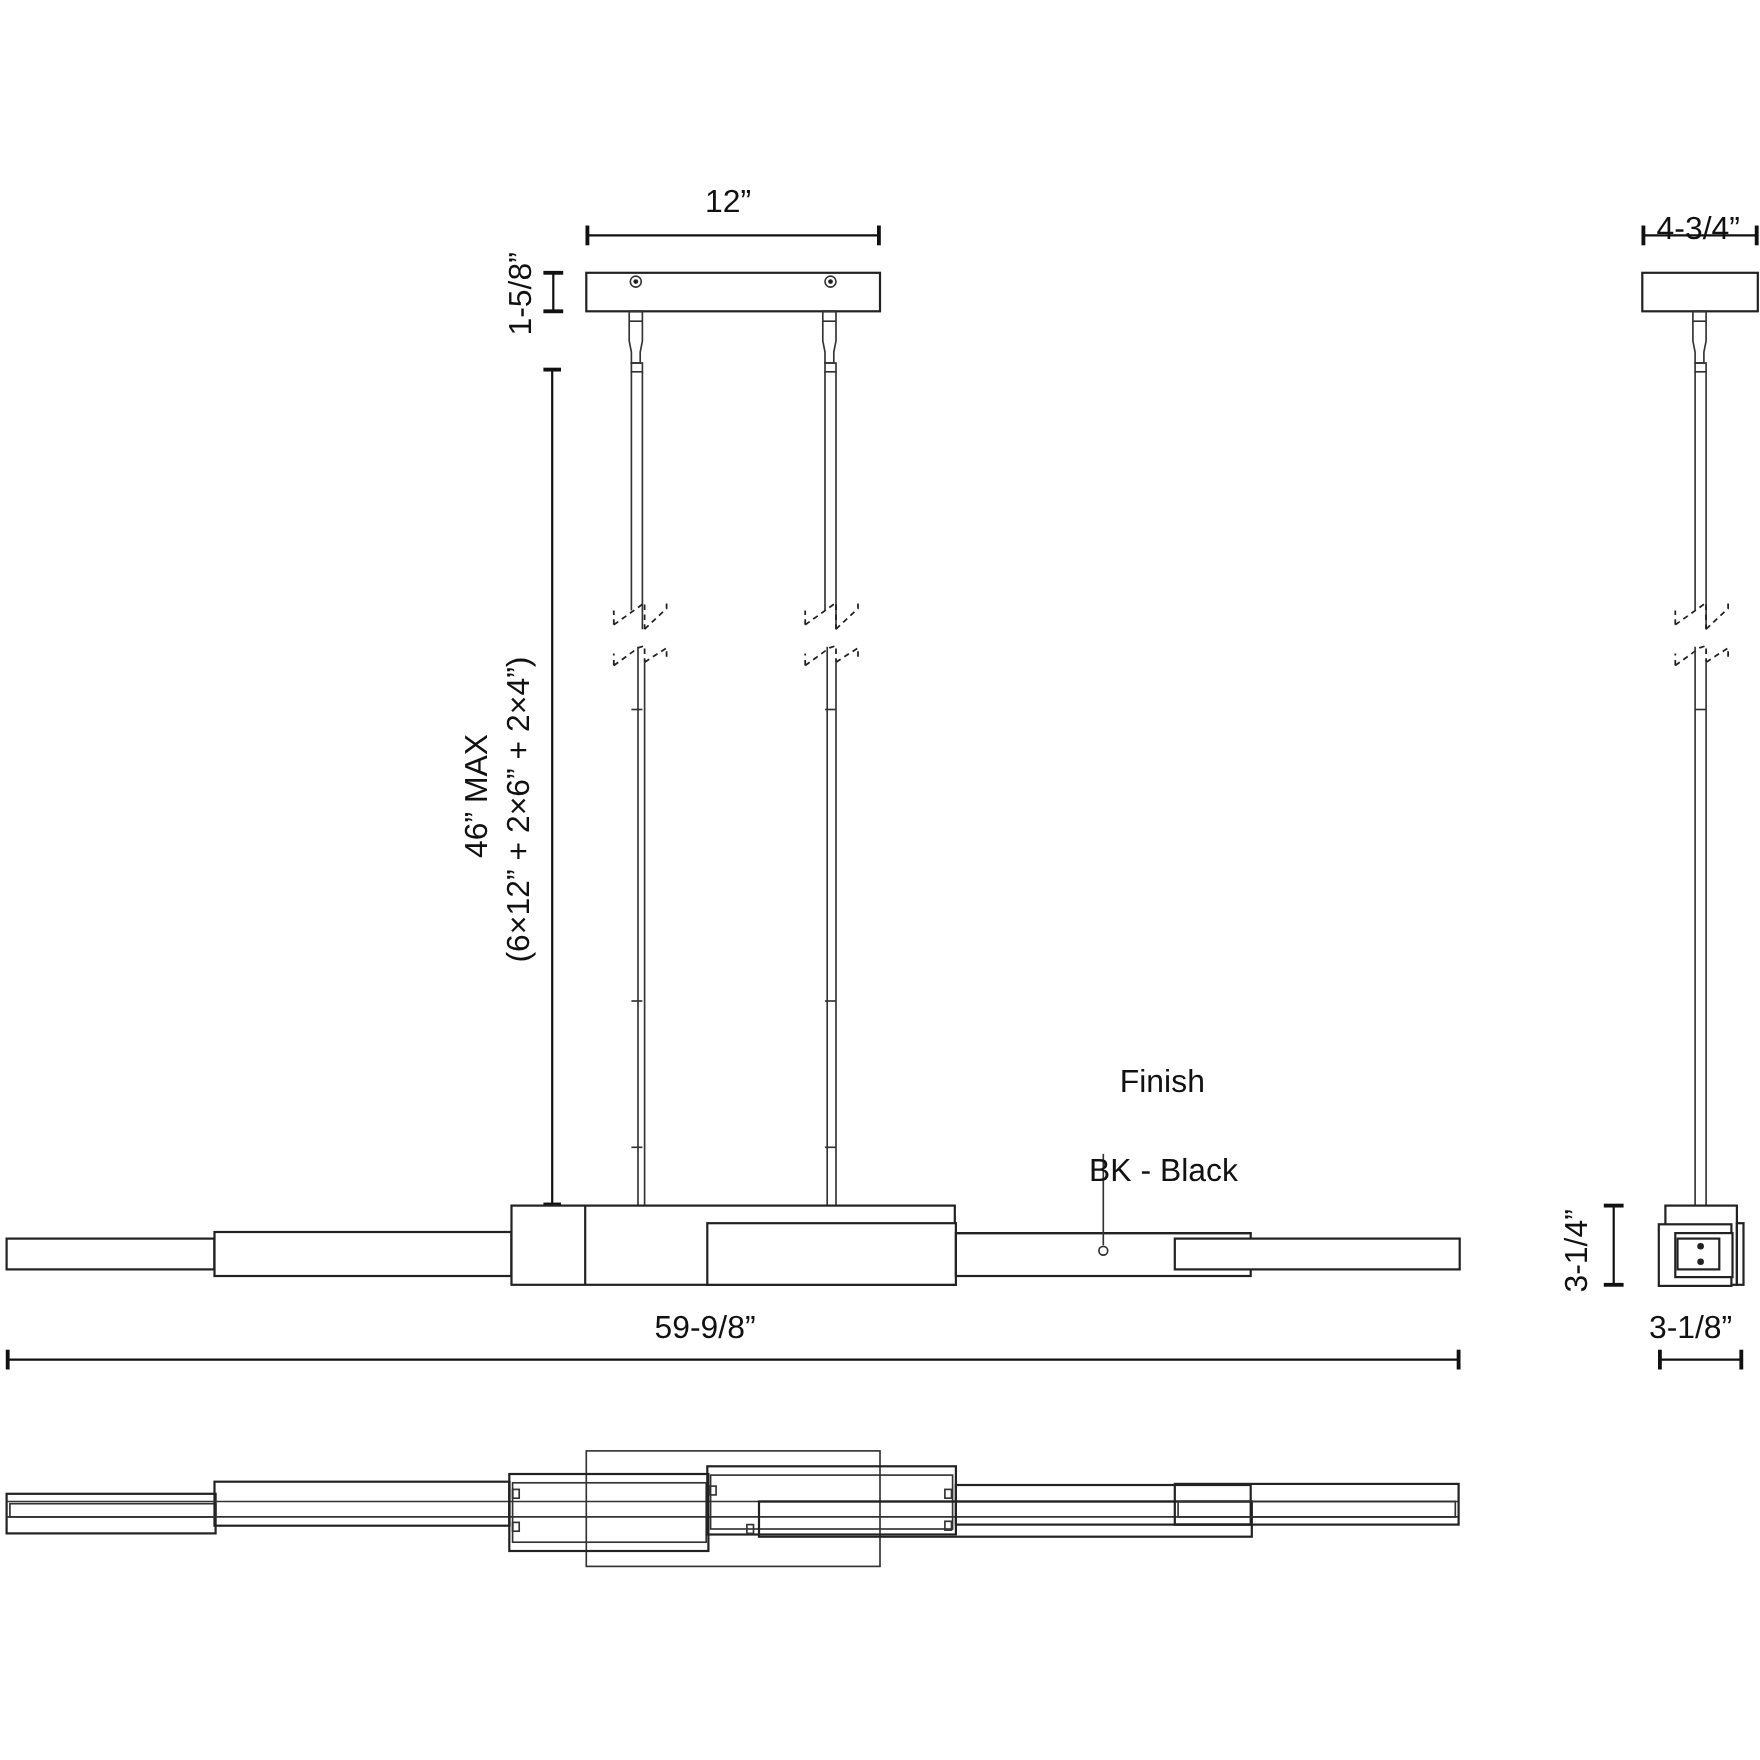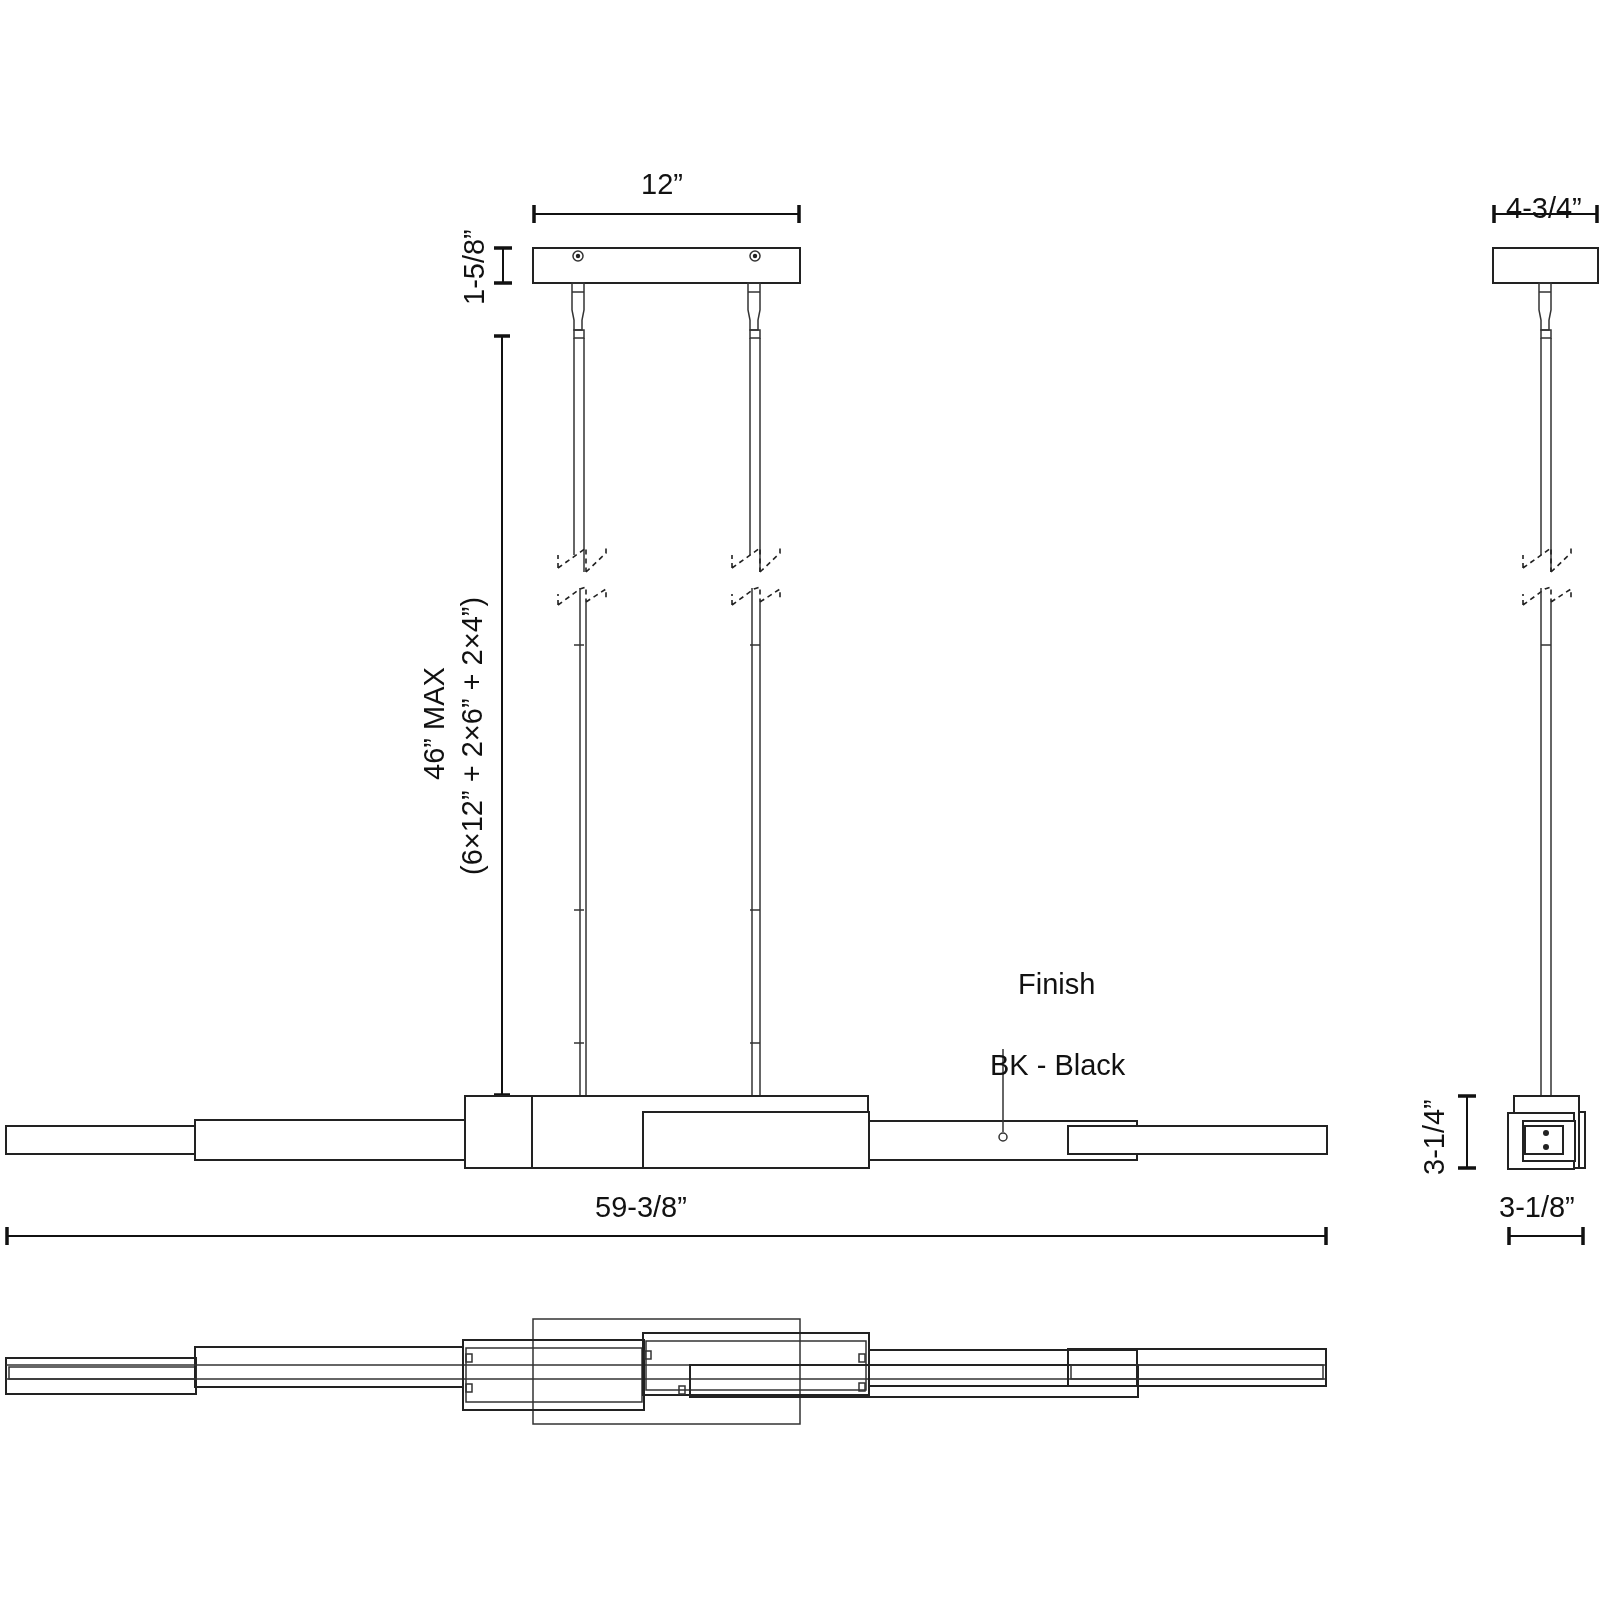--- a/index.html
+++ b/index.html
@@ -169,17 +169,17 @@
 </svg>
 
 <div class="lbl" style="left:641px; top:170px;text-align:right;">12”</div>
 <div class="lbl vert" style="left:460px; top:305px;">1-5/8”</div>
 <div class="lbl vert" style="left:420px; top:780px;">46” MAX</div>
 <div class="lbl vert" style="left:458px; top:875px;">(6×12” + 2×6” + 2×4”)</div>
 
 <div class="lbl" style="left:972px; top:970px;margin-left:46px;">Finish</div>
 <div class="lbl" style="left:990px; top:1011px;margin-top:40px;">BK - Black</div>
 
-<div class="lbl" style="left:595px; top:1193px;">59-3/8”</div>
+<div class="lbl" style="left:595px; top:1193px;">59-9/8”</div>
 
 <div class="lbl" style="left:1506px; top:170px;margin-top:24px;">4-3/4”</div>
 <div class="lbl vert" style="left:1420px; top:1175px;">3-1/4”</div>
 <div class="lbl" style="left:1499px; top:1193px;">3-1/8”</div>
 
 </body></html>

